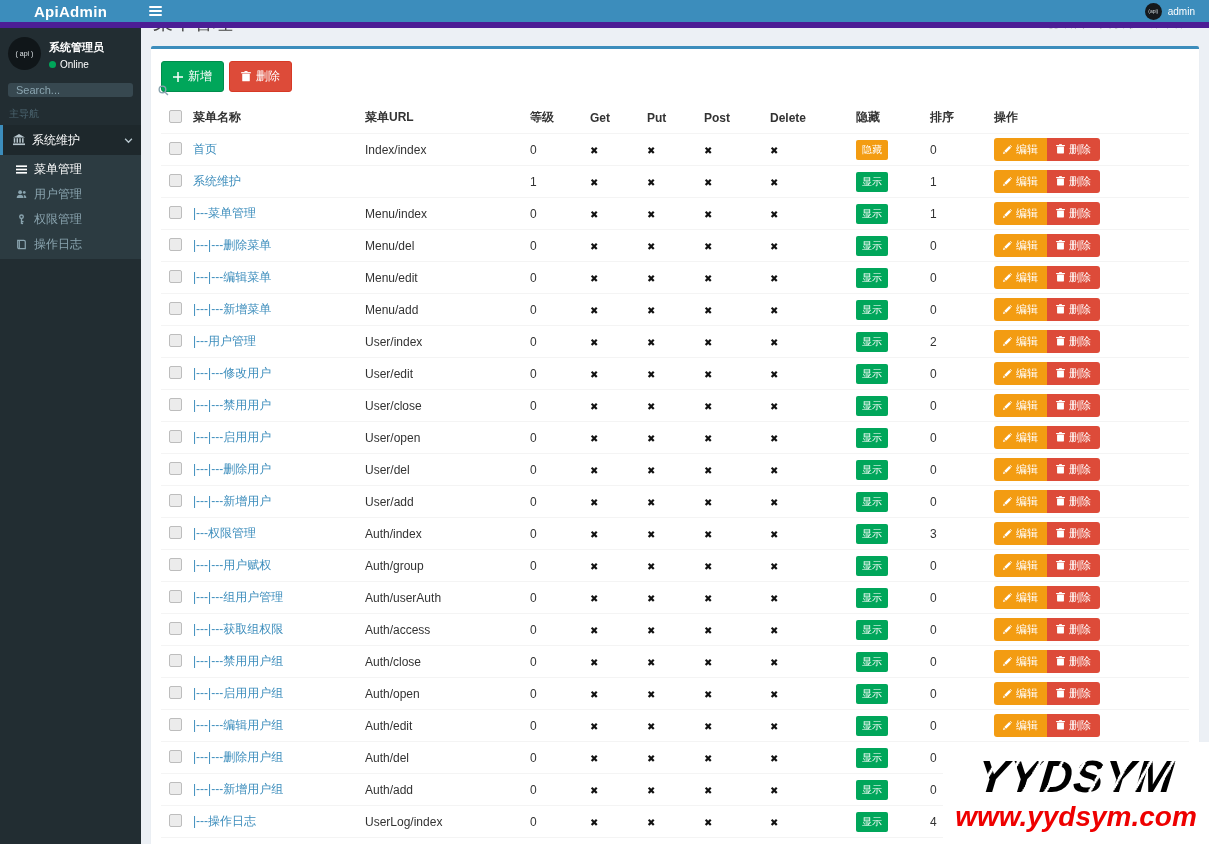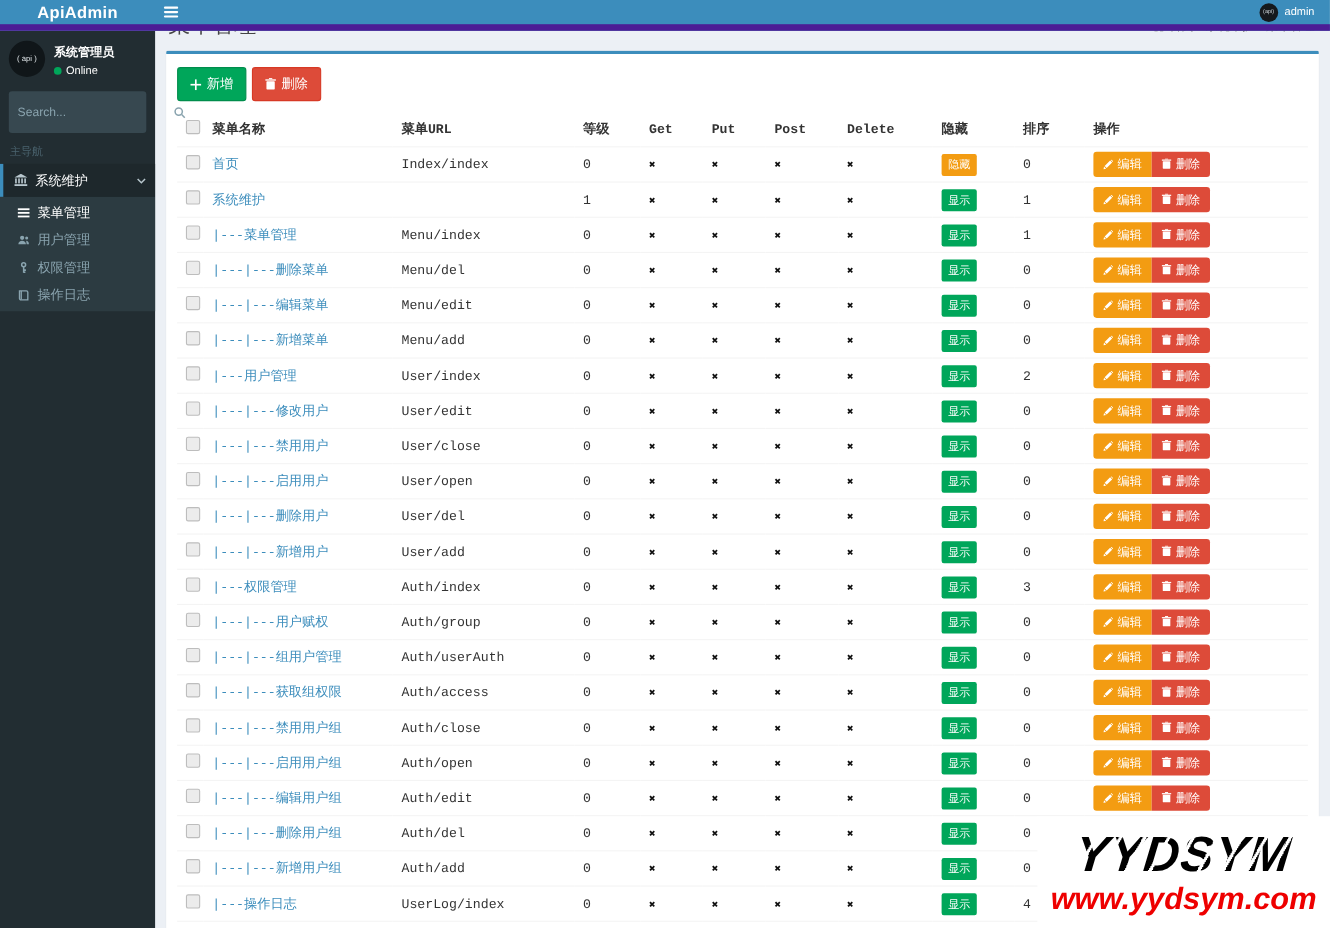--- a/index.html
+++ b/index.html
@@ -23,21 +23,21 @@
 
   
   .sidebar { position:fixed; top:28px; left:0; bottom:0; width:141px; background:#222d32; z-index:20; }
   .user-panel { display:flex; gap:8px; padding:9px 8px; align-items:flex-end; }
   .user-avatar { width:33px; height:33px; border-radius:50%; background:#101619; color:#e0e6e9;
     font-size:7px; display:flex; align-items:center; justify-content:center; flex:0 0 auto; }
   .user-meta { padding-top:2px; }
   .user-name { color:#fff; font-size:11px; font-weight:bold; margin-bottom:4px; white-space:nowrap; }
   .user-status { color:#fff; font-size:10px; display:flex; align-items:center; gap:4px; }
   .dot { width:7px; height:7px; border-radius:50%; background:#3c763d; background:#00a65a; display:inline-block; }
-  .search-row { margin:4px 8px 6px 8px; display:flex; background:#374850; border-radius:3px; height:38px; }
+  .search-row { margin:4px 8px 6px 8px; display:flex; background:#374850; border-radius:3px; height:14px; }
   .search-input { flex:1; background:transparent; border:none; outline:none; color:#ccc;
     font-size:11px; padding:0 0 0 8px; font-family:inherit; }
   .search-input::placeholder { color:#8aa4af; }
   .search-btn { width:24px; border:none; background:transparent; color:#8aa4af; cursor:pointer;
     display:flex; align-items:center; justify-content:center; }
   .nav-label { color:#4b646f; font-size:10px; margin:10px 0 4px 9px; }
   .tree-parent { height:30px; display:flex; align-items:center; gap:7px; padding:0 8px 0 10px;
     background:#1e282c; color:#fff; font-size:12px; cursor:pointer; border-left:3px solid #3c8dbc; }
   .tree-parent .grow { flex:1; white-space:nowrap; }
   .submenu { background:#2c3b41; padding:2px 0; }
@@ -56,21 +56,21 @@
   .crumb.current { color:#555; cursor:default; }
 
   .box { margin:2px 10px 0 10px; background:#fff; border-top:3px solid #3c8dbc;
     border-radius:2px; box-shadow:0 1px 1px rgba(0,0,0,.1); padding:10px; min-height:760px; }
   .toolbar { display:flex; gap:5px; margin:2px 0 12px 0; }
   .btn { border:none; border-radius:3px; color:#fff; font-size:12px; padding:6px 11px;
     display:inline-flex; align-items:center; gap:5px; cursor:pointer; font-family:inherit; }
   .btn-green { background:#00a65a; border:1px solid #008d4c; }
   .btn-red { background:#dd4b39; border:1px solid #d73925; }
 
-  table { width:100%; border-collapse:collapse; table-layout:fixed;font-family:Liberation Mono, monospace; }
+  table { width:100%; border-collapse:collapse; table-layout:fixed; }
   th { text-align:left; font-size:12px; color:#333; padding:5px 8px 7px 8px;
     border-bottom:1px solid #f4f4f4; font-weight:bold; }
   td { font-size:12px; color:#333; padding:0 8px; height:32px;
     border-bottom:1px solid #f4f4f4; overflow:hidden; white-space:nowrap; }
   .cb { width:13px; height:13px; background:#ececec; border:1px solid #bdbdbd; border-radius:2px;
     display:inline-block; cursor:pointer; }
   .lnk { color:#3c8dbc; text-decoration:none; cursor:pointer; }
   .x-mark { font-size:10px; color:#111; font-weight:bold; }
   .badge { display:inline-block; color:#fff; font-size:10px; padding:3px 6px; border-radius:2px; }
   .badge-green { background:#00a65a; }

